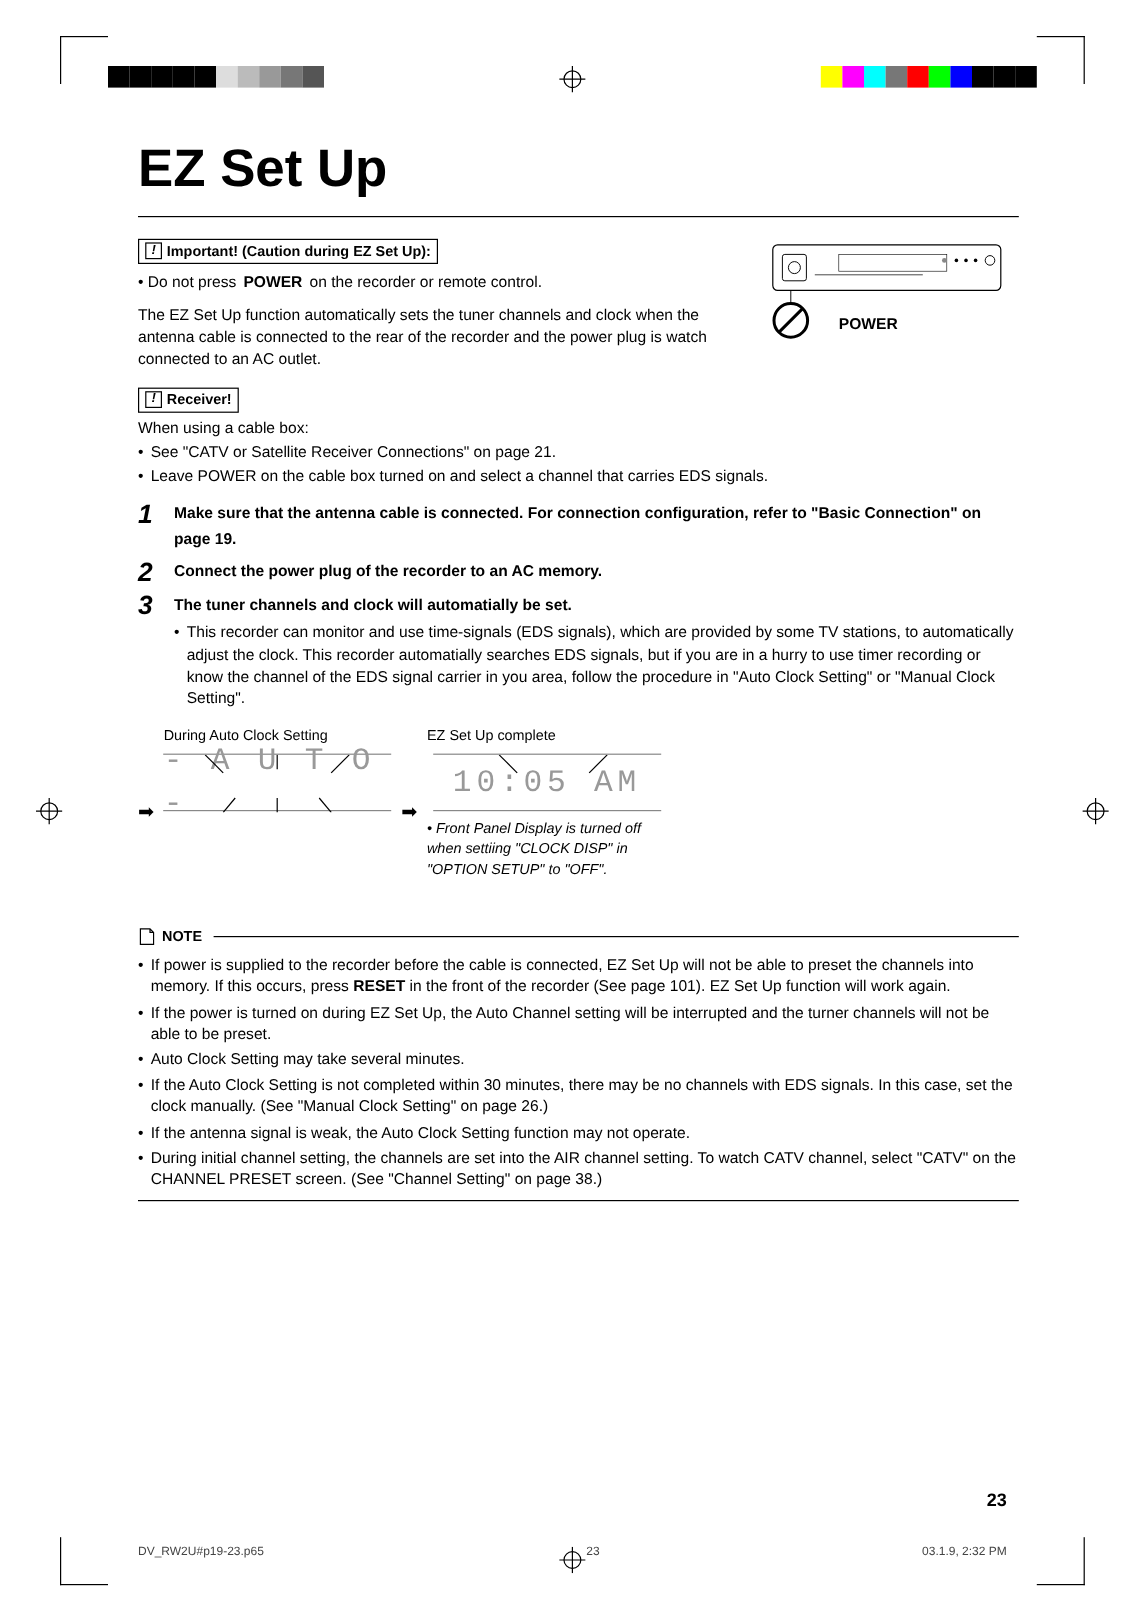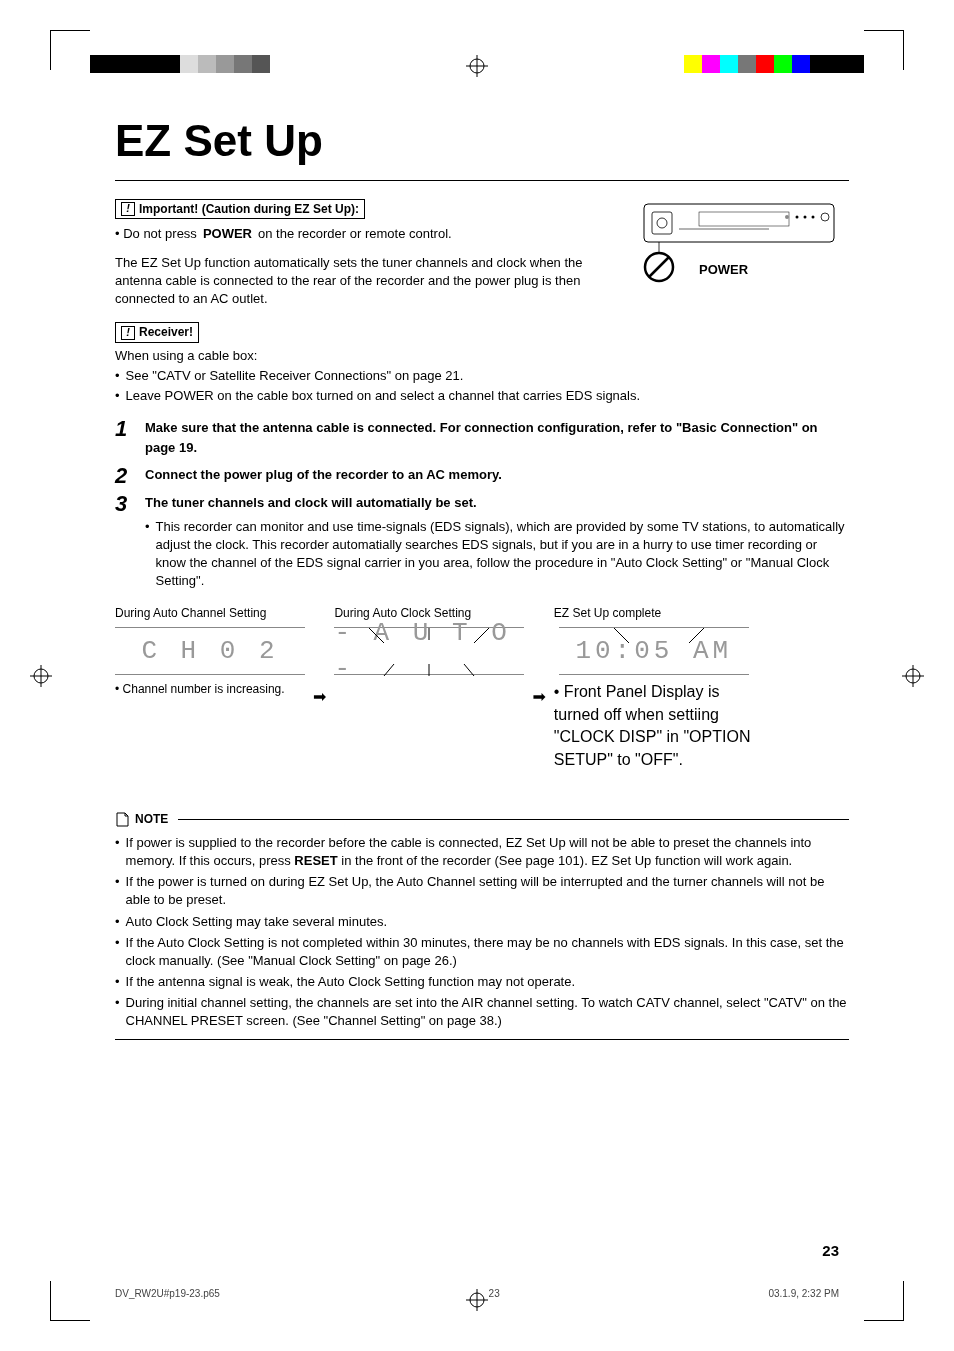--- a/index.html
+++ b/index.html
@@ -92,21 +92,21 @@
   }
   .lcd-text {
     font-family: "Courier New", monospace;
     font-size: 26px;
     letter-spacing: 4px;
     color: #999;
     font-weight: normal;
   }
   .arrow-between { font-size: 16px; align-self: center; margin-top: 18px; }
   .caption { font-size: 12px; margin-top: 6px; align-self: flex-start; }
-  .caption-right { font-size: 16px; margin-top: 6px; max-width: 200px; }
+  .caption-right { font-size: 12px; margin-top: 6px; max-width: 200px; font-style: italic; }
   .note-section { margin-top: 40px; }
   .note-header { display: flex; align-items: center; gap: 6px; margin-bottom: 6px; }
   .note-icon { width: 14px; height: 15px; }
   .note-label { font-weight: bold; font-size: 12px; }
   .note-line { flex: 1; border-top: 1px solid #000; margin-left: 4px; }
   .note-list .bullet-line { margin-top: 3px; }
   .note-footer { border-top: 1px solid #000; margin-top: 8px; }
   .page-num { position: absolute; bottom: 90px; right: 115px; font-weight: bold; font-size: 15px; }
   .footer { position: absolute; bottom: 50px; left: 115px; right: 115px; display: flex; justify-content: space-between; font-size: 10px; color: #444; }
 </style>
@@ -180,21 +180,21 @@
     <div class="top-left">
       <div class="imp-box">
         <span class="imp-icon">!</span>
         <span>Important! (Caution during EZ Set Up):</span>
       </div>
       <div class="bullet-line">
         <span>• Do not press </span>
           <strong>POWER</strong>
           <span> on the recorder or remote control.</span>
       </div>
-      <p class="para">The EZ Set Up function automatically sets the tuner channels and clock when the antenna cable is connected to the rear of the recorder and the power plug is then connected to an AC outlet.</p>
+      <p class="para">The EZ Set Up function automatically sets the tuner channels and clock when the antenna cable is connected to the rear of the recorder and the power plug is watch connected to an AC outlet.</p>
     </div>
     <div class="top-right">
       <div class="device-wrap">
         <svg class="device-svg" viewBox="0 0 200 90">
           <rect x="5" y="5" width="190" height="38" rx="4" fill="none" stroke="#000" stroke-width="1"></rect>
           <rect x="13" y="13" width="20" height="22" rx="2" fill="none" stroke="#000" stroke-width="0.8"></rect>
           <circle cx="23" cy="24" r="5" fill="none" stroke="#000" stroke-width="0.8"></circle>
           <line x1="40" y1="30" x2="130" y2="30" stroke="#000" stroke-width="0.6"></line>
           <rect x="60" y="13" width="90" height="14" fill="none" stroke="#000" stroke-width="0.5"></rect>
           <circle cx="148" cy="18" r="2" fill="#888"></circle>
@@ -247,27 +247,20 @@
         <div class="bullet-line sub-para">
             <span>•</span>
             <span>This recorder can monitor and use time-signals (EDS signals), which are provided by some TV stations, to automatically adjust the clock. This recorder automatially searches EDS signals, but if you are in a hurry to use timer recording or know the channel of the EDS signal carrier in you area, follow the procedure in "Auto Clock Setting" or "Manual Clock Setting".</span>
           </div>
       </div>
     </div>
   </div>
 
   <div class="displays">
     <div class="disp-row">
-      <div class="disp-col">
-        <div class="disp-label">During Auto Channel Setting</div>
-        <div class="lcd-box">
-          <span class="lcd-text">C H   0 2</span>
-        </div>
-        <div class="caption">• Channel number is increasing.</div>
-      </div>
       <div class="arrow-between">➡</div>
       <div class="disp-col">
         <div class="disp-label">During Auto Clock Setting</div>
         <div class="lcd-box">
           <svg width="190" height="48" style="position:absolute;top:0;left:0">
             <line x1="35" y1="0" x2="50" y2="15" stroke="#000"></line>
             <line x1="95" y1="0" x2="95" y2="12" stroke="#000"></line>
             <line x1="155" y1="0" x2="140" y2="15" stroke="#000"></line>
             <line x1="50" y1="48" x2="60" y2="36" stroke="#000"></line>
             <line x1="95" y1="48" x2="95" y2="36" stroke="#000"></line>

